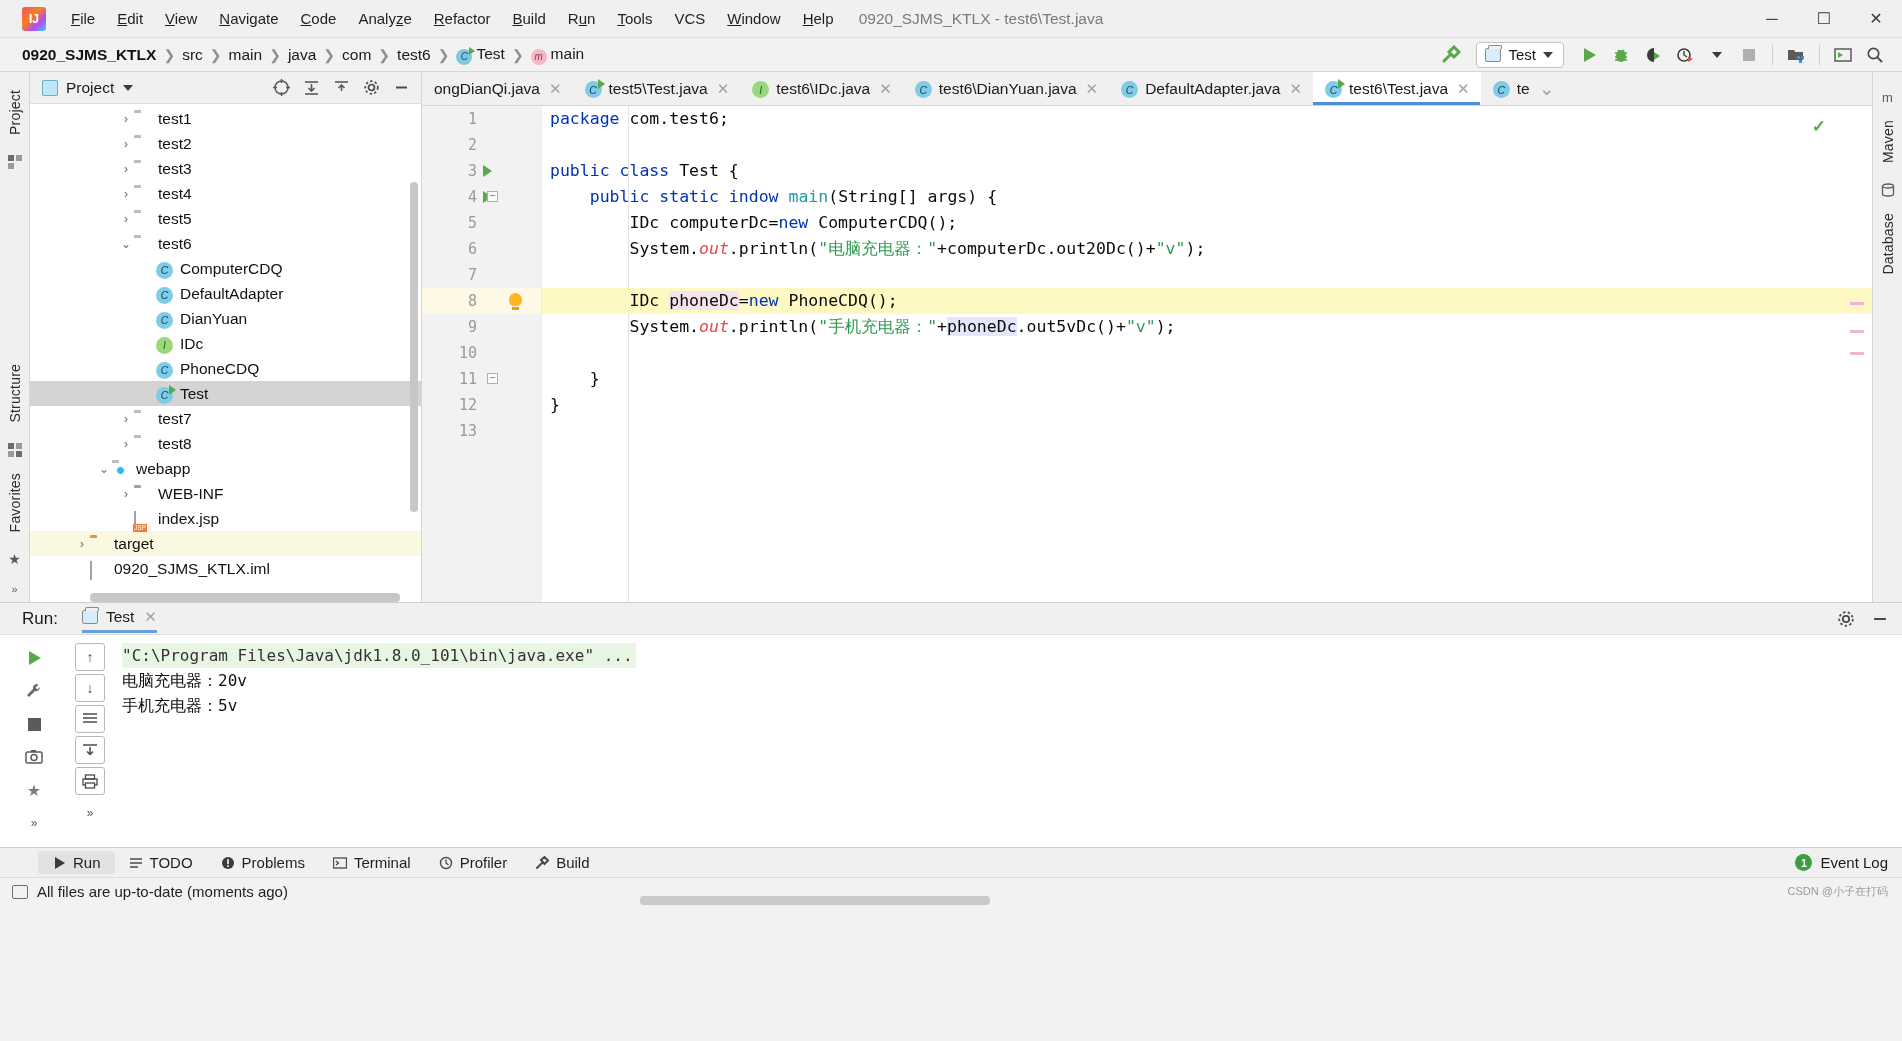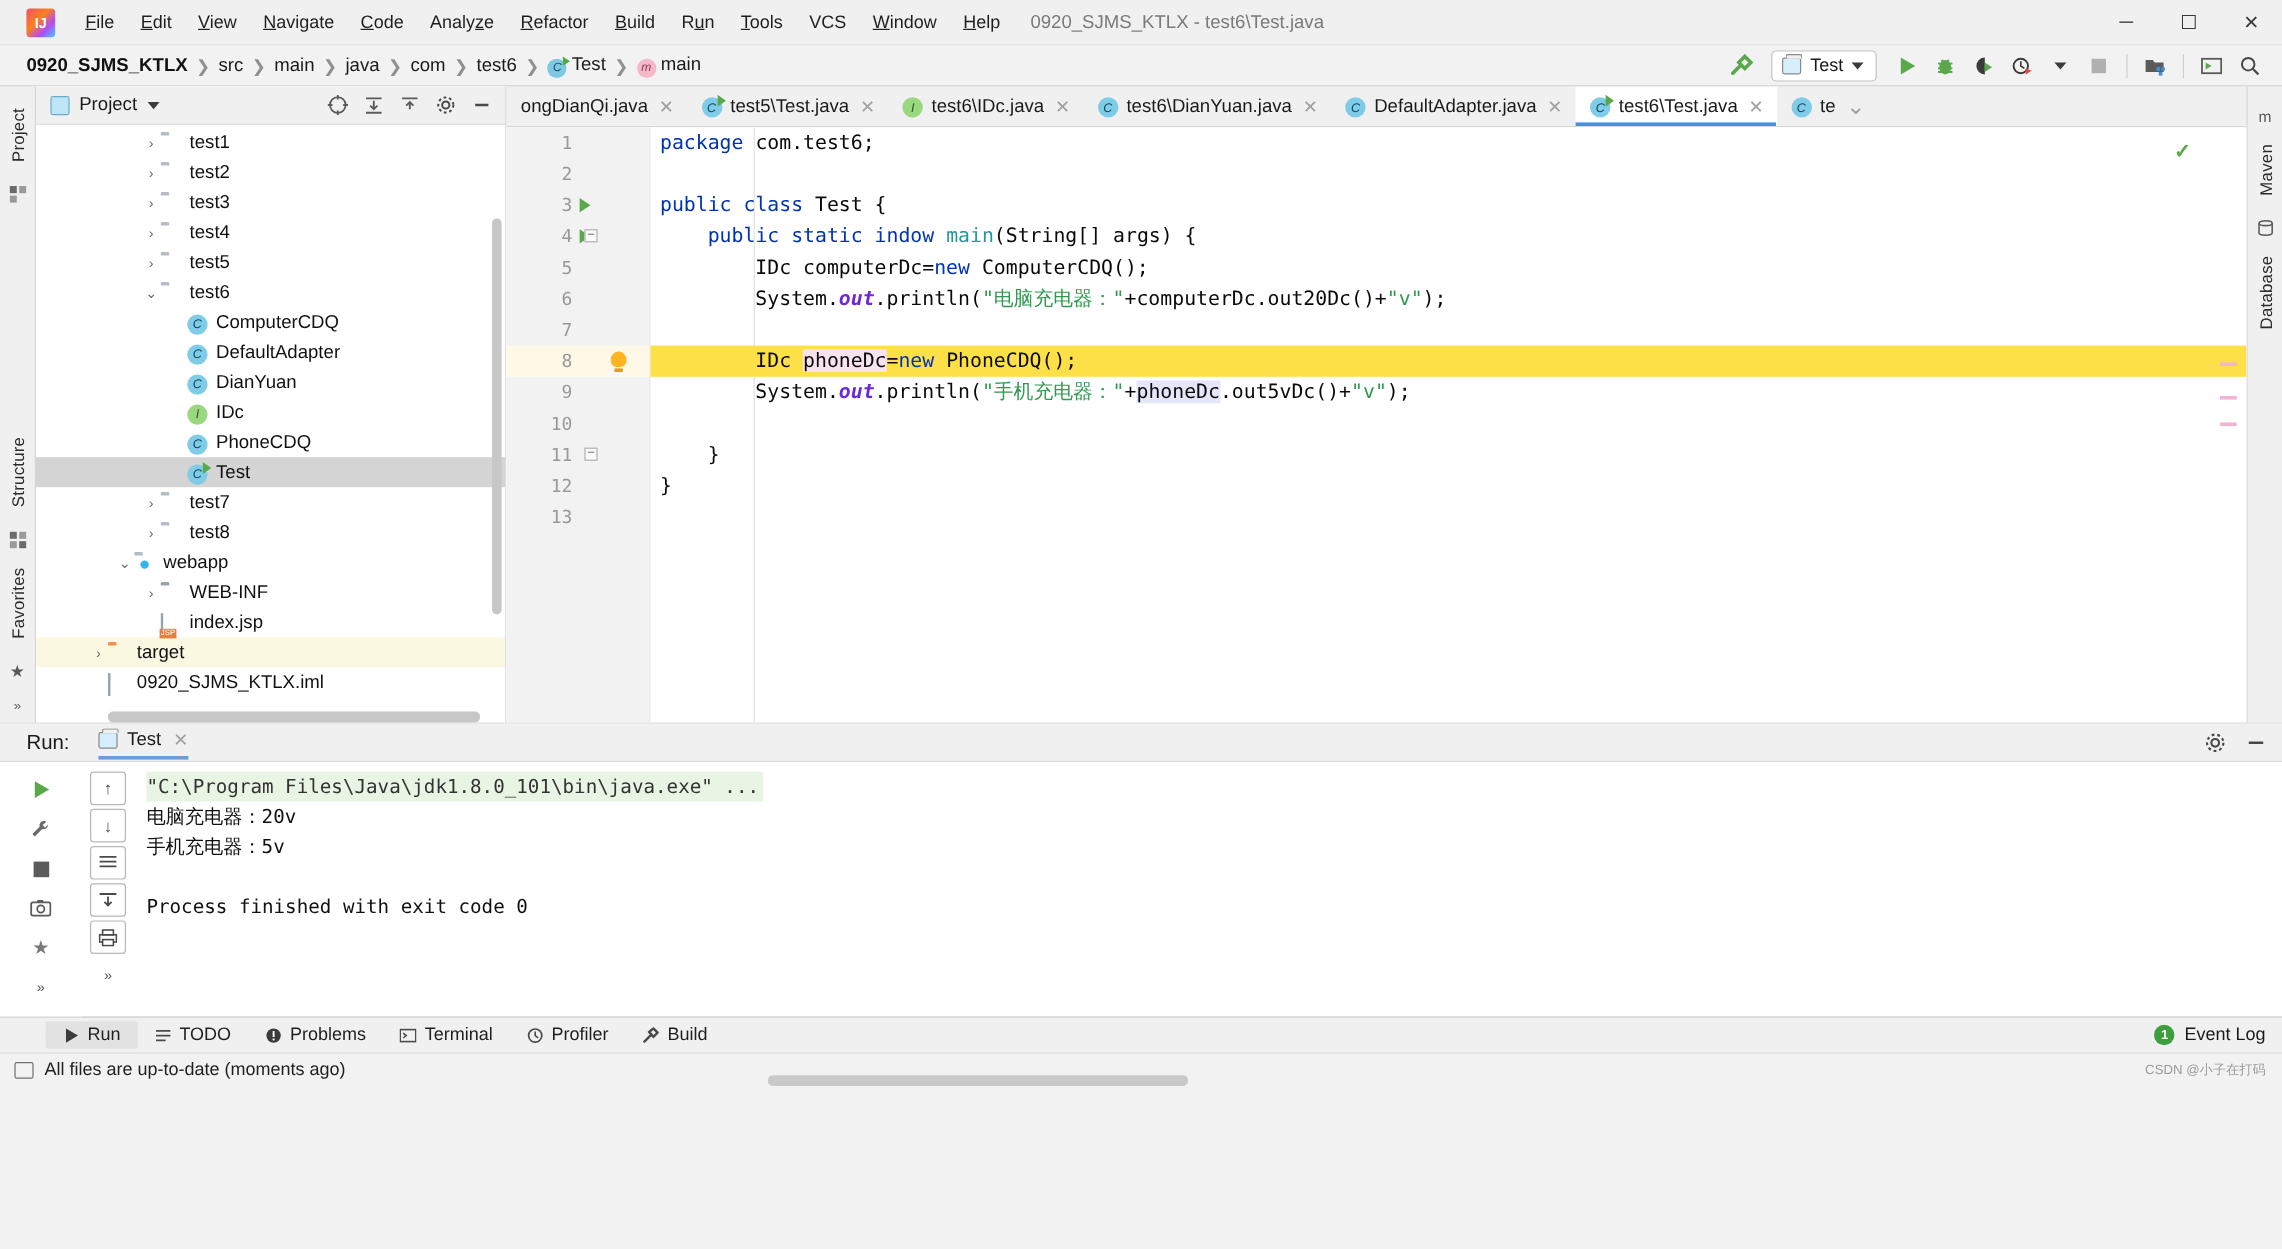--- a/index.html
+++ b/index.html
@@ -353,24 +353,24 @@
 
   .codeline {
     position: absolute; left: 0; right: 0;
     height: 26px; line-height: 26px;
     font-family: "DejaVu Sans Mono", monospace;
     font-size: 16.5px;
     white-space: pre;
     padding-left: 8px;
     color: #0a0a0a;
   }
-  .codeline.caretline { background: #fde047; }
+  .codeline.caretline { background: #fef9c3; }
   .kw { color: #0033b3; font-weight: normal; }
   .str { color: #2e9a4f; }
-  .fld { color: #6d28d9; font-style: italic; font-weight: bold; }
+  .fld { color: #ef4444; font-style: italic; }
   .typ { color: #20999d; }
   .hl-pink { background: #f7e3ee; }
   .hl-lav { background: #e6e6fa; }
   .fold-guide {
     position: absolute; left: 86px; top: 0; bottom: 0;
     width: 1px; background: #e2e2e2;
   }
 
   .ed-check {
     position: absolute; right: 46px; top: 10px;
@@ -1010,21 +1010,20 @@
             <rect x="3.5" y="9" width="9" height="5" fill="#fff" stroke="#4a4a4a" stroke-width="1.3"></rect>
           </svg>
       </div>
       <div class="rt-btn" style="font-size:12px;">»</div>
     </div>
     <div class="console">
         <div><span class="cmdline">"C:\Program Files\Java\jdk1.8.0_101\bin\java.exe" ...</span></div>
         <div>电脑充电器：20v</div>
         <div>手机充电器：5v</div>
         <div>&nbsp;</div>
-        <div>Process finished with exit code 0</div>
       </div>
   </div>
 </div>
 
 <div class="toolwin-bar">
   <div class="tw active">
     <svg width="14" height="14" viewBox="0 0 14 14">
         <polygon points="3,1 13,7 3,13" fill="#3b3b3b"></polygon>
       </svg>
     <span>Run</span>

